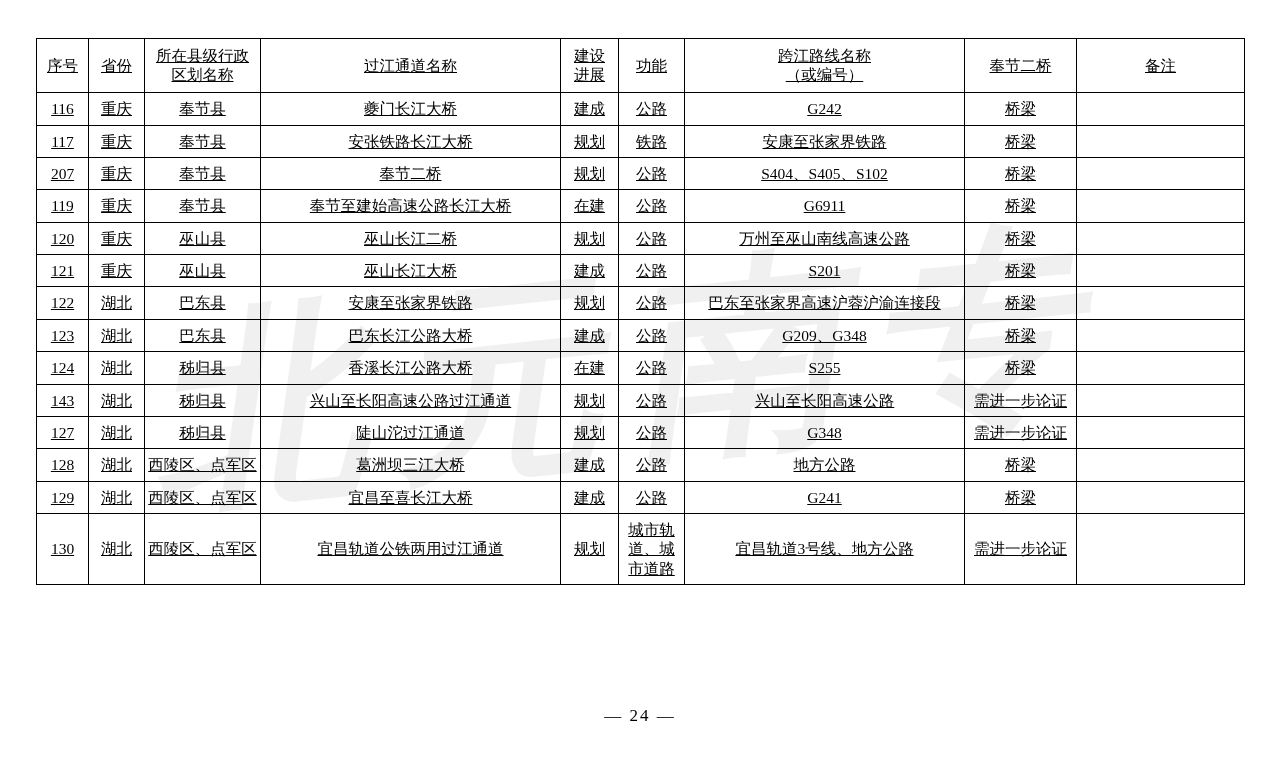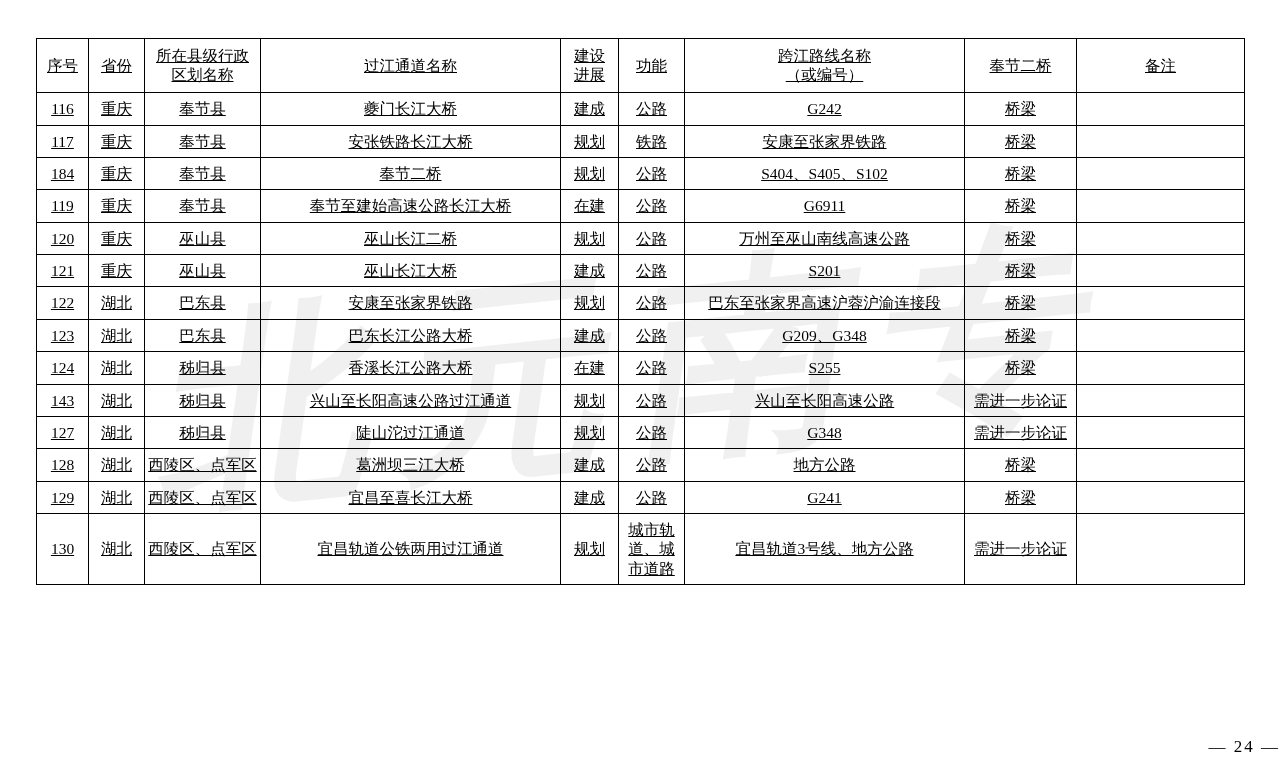--- a/index.html
+++ b/index.html
@@ -73,25 +73,24 @@
   .c-form  { width: 112px; }
   .c-note  { width: 168px; }
   .hdr-two-line { line-height: 1.2; }
   .row-tall td { padding-top: 14px; padding-bottom: 14px; }
   .narrow-wrap { line-height: 1.2; }
   .page-number {
     position: absolute;
     left: 0;
     right: 0;
     top: 706px;
-    text-align: right;
+    text-align: center;
     font-size: 17px;
     letter-spacing: 2px;
     z-index: 10;
-    margin-top: 31px;
   }
 </style>
 </head>
 <body>
 
 <div class="page">
 
   <div class="watermark">北元南专</div>
 
   <table class="doc-table">
@@ -145,21 +144,21 @@
         <td>重庆</td>
         <td>奉节县</td>
         <td>安张铁路长江大桥</td>
         <td>规划</td>
         <td>铁路</td>
         <td>安康至张家界铁路</td>
         <td>桥梁</td>
         <td></td>
       </tr>
       <tr>
-        <td>184</td>
+        <td>207</td>
         <td>重庆</td>
         <td>奉节县</td>
         <td>奉节二桥</td>
         <td>规划</td>
         <td>公路</td>
         <td>S404、S405、S102</td>
         <td>桥梁</td>
         <td></td>
       </tr>
       <tr>

